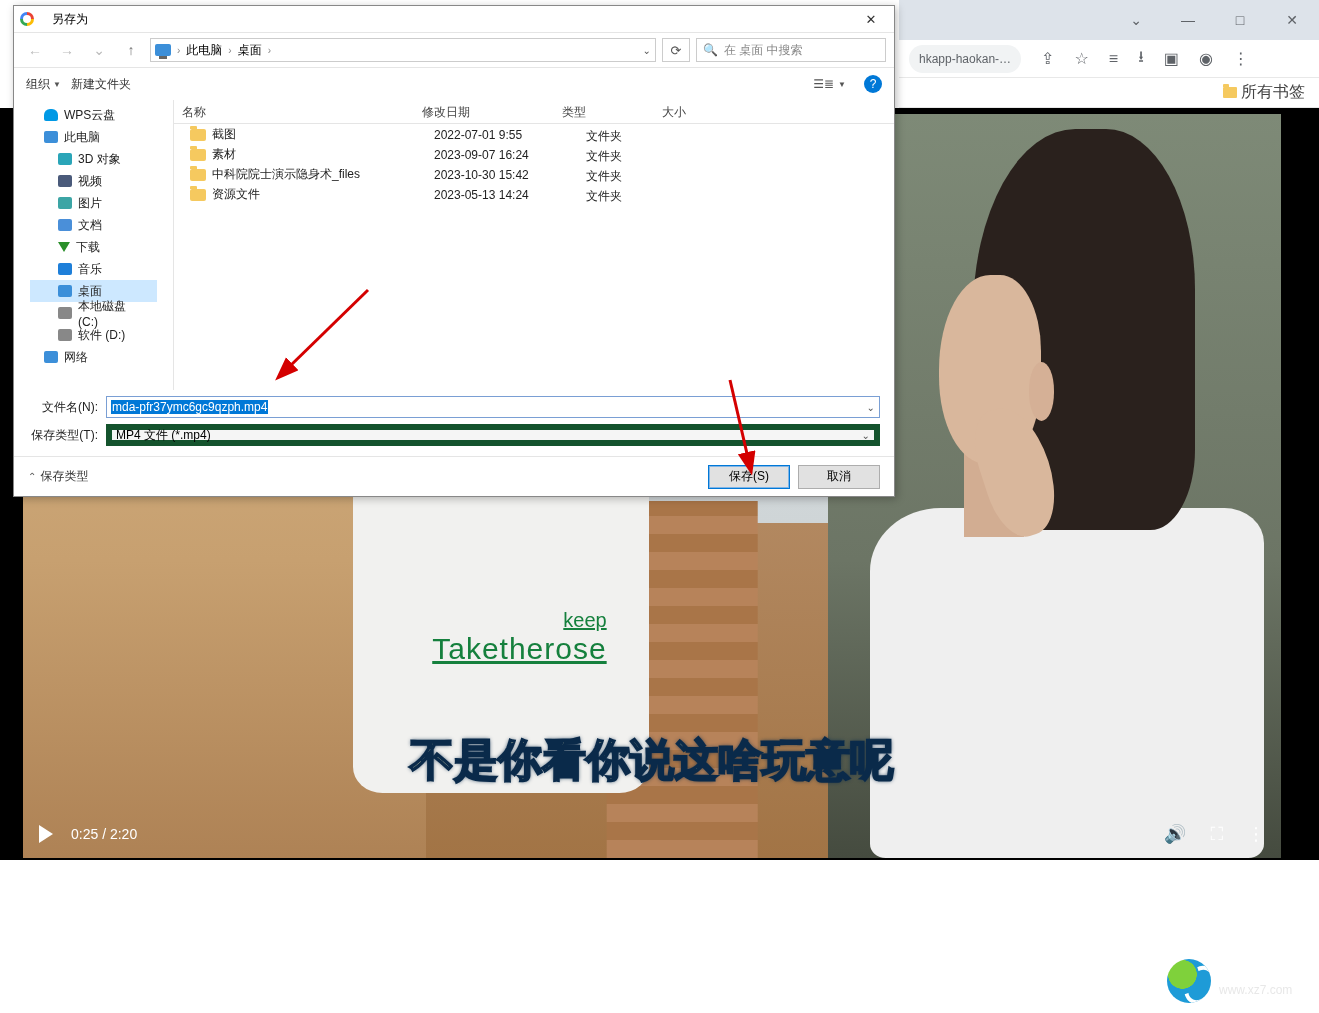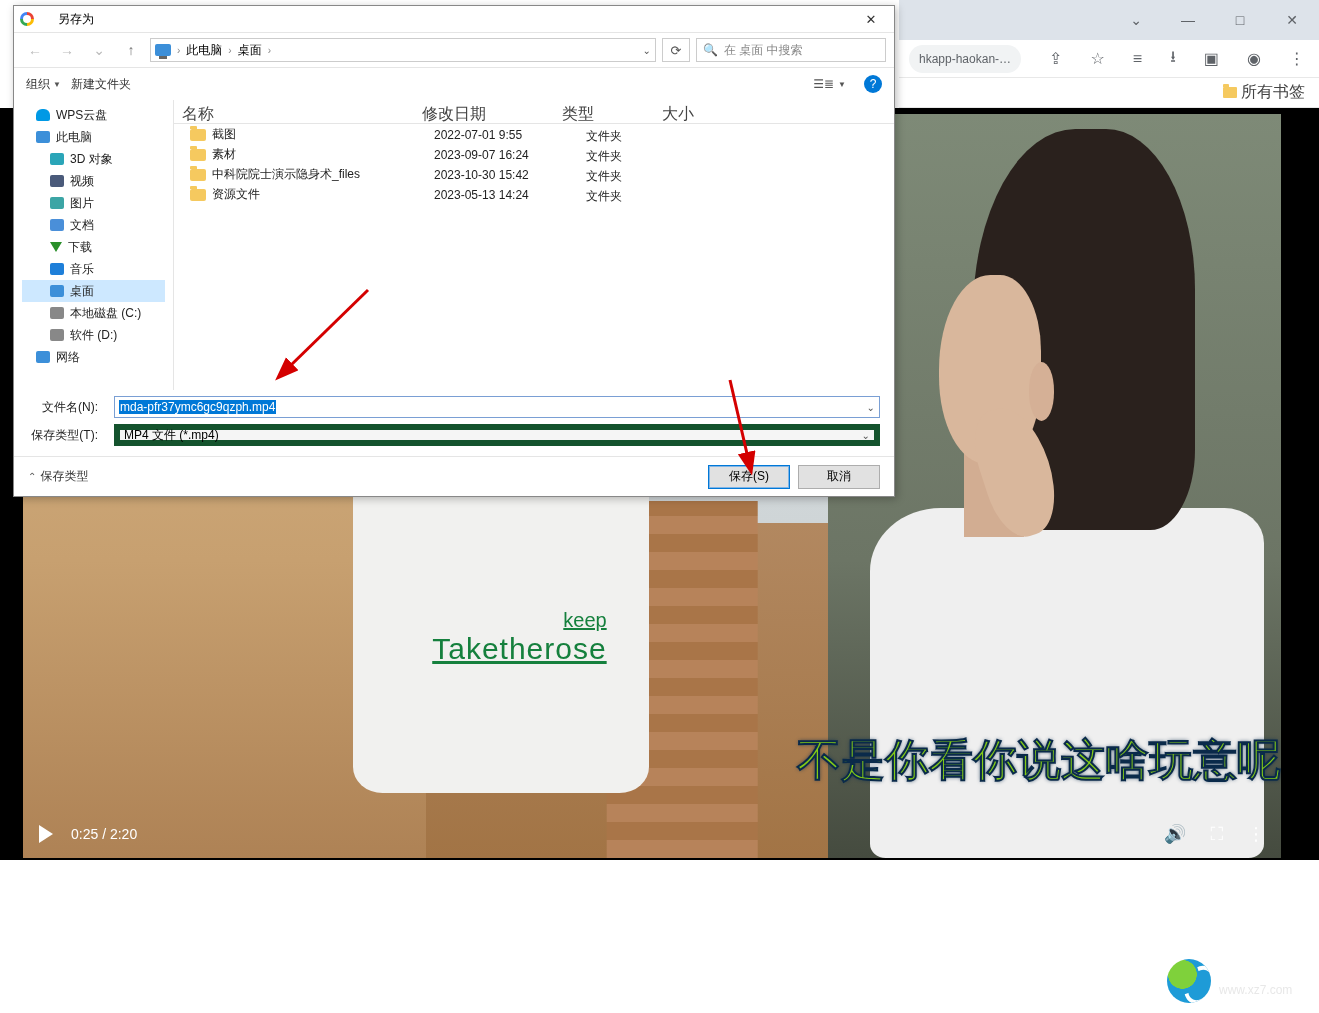--- a/index.html
+++ b/index.html
@@ -1,31 +1,31 @@
 <!DOCTYPE html>
 <html><head>
 <meta charset="utf-8">
 <style>
 * { margin: 0; padding: 0; box-sizing: border-box; font-family: "Microsoft YaHei", "Segoe UI", sans-serif; }
 body { width: 1319px; height: 1013px; background: #fff; position: relative; overflow: hidden; }
 
 
 .browser-top { position: absolute; top: 0; right: 0; width: 420px; height: 40px; background: #dde3ea; display: flex; align-items: center; justify-content: flex-end; gap: 18px; padding: 0 10px; }
 .browser-top .win-btn { width: 34px; height: 28px; display: flex; align-items: center; justify-content: center; color: #5f6368; font-size: 14px; }
-.browser-addr { position: absolute; top: 40px; right: 0; width: 420px; height: 38px; background: #fff; display: flex; align-items: center; gap: 28px; padding: 0 10px; border-bottom:1px solid #e8e8e8;}
+.browser-addr { position: absolute; top: 40px; right: 0; width: 420px; height: 38px; background: #fff; display: flex; align-items: center; gap: 20px; padding: 0 10px; border-bottom:1px solid #e8e8e8;}
 .addr-pill { background:#f1f3f4; border-radius:16px; height:28px; display:flex; align-items:center; padding:0 10px; font-size:12px; color:#5f6368; flex:0 0 auto; }
 .browser-addr .ico { color:#5f6368; font-size:16px; }
 .bookmarks-bar { position:absolute; top:78px; right:0; width:420px; height:30px; background:#fff; display:flex; align-items:center; justify-content:flex-end; padding:0 14px; font-size:16px; color:#444; border-bottom:1px solid #e8e8e8;}
 .bm-folder { display:flex; align-items:center; gap:4px; }
 .bm-folder-ico { width:14px; height:11px; background:#f5c95f; border-radius:1px; position:relative;}
 .bm-folder-ico::before{content:"";position:absolute;top:-3px;left:0;width:6px;height:3px;background:#f5c95f;border-radius:1px 1px 0 0;}
 
 
 .dialog { position: absolute; left: 13px; top: 5px; width: 882px; height: 492px; background: #fff; border: 1px solid #888; box-shadow: 2px 2px 8px rgba(0,0,0,.25); display:flex; flex-direction:column; }
-.dlg-title { height: 26px; display: flex; align-items: center; padding: 0 6px; font-size: 12px; gap: 24px; }
+.dlg-title { height: 26px; display: flex; align-items: center; padding: 0 6px; font-size: 12px; gap: 18px; }
 .dlg-title-ico { width:14px; height:14px; border-radius:50%; background:conic-gradient(#ea4335 0 90deg,#fbbc05 90deg 180deg,#34a853 180deg 270deg,#4285f4 270deg 360deg); position:relative;}
 .dlg-title-ico::after{content:"";position:absolute;left:3px;top:3px;width:8px;height:8px;border-radius:50%;background:#fff;}
 .dlg-close { margin-left:auto; width:34px; height:22px; display:flex; align-items:center; justify-content:center; font-size:13px; color:#333;}
 
 .dlg-nav { height: 36px; border-top:1px solid #e5e5e5; border-bottom:1px solid #e5e5e5; display:flex; align-items:center; gap:6px; padding:0 8px;}
 .nav-btn { width:26px; height:24px; display:flex; align-items:center; justify-content:center; color:#777; font-size:14px;}
 .nav-btn.dis{color:#bbb;}
 .path-box { flex:1; height:24px; border:1px solid #ccc; display:flex; align-items:center; gap:6px; padding:0 4px; font-size:12px;}
 .monitor-ico{width:16px;height:12px;background:#3c8fd9;border-radius:2px;position:relative;}
 .monitor-ico::after{content:"";position:absolute;left:4px;bottom:-3px;width:8px;height:3px;background:#666;}
@@ -34,51 +34,51 @@
 .refresh-btn{width:28px;height:24px;border:1px solid #ccc;display:flex;align-items:center;justify-content:center;color:#555;font-size:13px;}
 .search-box{width:190px;height:24px;border:1px solid #ccc;display:flex;align-items:center;gap:6px;padding:0 6px;color:#888;font-size:12px;}
 
 .dlg-toolbar { height: 32px; display:flex; align-items:center; gap:10px; padding:0 12px; font-size:12px; color:#333;}
 .tb-btn{display:flex;align-items:center;gap:3px;}
 .tb-drop{font-size:8px;color:#555;}
 .view-btn{margin-left:auto;display:flex;align-items:center;gap:4px;color:#555;}
 .help-ico{width:18px;height:18px;border-radius:50%;background:#0078d7;color:#fff;display:flex;align-items:center;justify-content:center;font-size:12px;margin-left:8px;}
 
 .dlg-body { flex:1; display:flex; min-height:0;}
-.sidebar { width:160px; border-right:1px solid #e5e5e5; overflow:auto; font-size:12px; padding:4px 8px;}
+.sidebar { width:160px; border-right:1px solid #e5e5e5; overflow:auto; font-size:12px; padding:4px 16px;}
 .side-item{display:flex;align-items:center;gap:6px;height:22px;padding:0 10px 0 28px;color:#222;cursor:default;}
 .side-item.root{padding-left:14px;}
 .side-item.active{background:#cde8ff;}
 .side-ico{width:14px;height:12px;flex:0 0 auto;}
 .ico-cloud{background:#0099e5;border-radius:6px 6px 2px 2px;}
 .ico-pc{background:#3c8fd9;border-radius:2px;}
 .ico-3d{background:#2aa5b8;border-radius:2px;}
 .ico-vid{background:#4a5a7a;border-radius:2px;}
 .ico-pic{background:#3ca5a5;border-radius:2px;}
 .ico-doc{background:#4a8fd9;border-radius:2px;}
 .ico-dl{width:0;height:0;border-left:6px solid transparent;border-right:6px solid transparent;border-top:10px solid #2a8f2a;}
 .ico-music{background:#1e7fd9;border-radius:2px;}
 .ico-desk{background:#3c8fd9;border-radius:2px;}
 .ico-disk{background:#888;border-radius:2px;}
 .ico-net{background:#3c8fd9;border-radius:2px;}
 
 .filepane{flex:1;display:flex;flex-direction:column;}
-.col-head{height:24px;display:flex;border-bottom:1px solid #e5e5e5;font-size:16px;color:#444;}
+.col-head{height:24px;display:flex;border-bottom:1px solid #e5e5e5;font-size:12px;color:#444;}
 .col{padding:4px 8px;}
 .col.name{width:240px;}
 .col.date{width:140px;}
 .col.type{width:100px;}
 .col.size{width:80px;}
 .file-rows{flex:1;overflow:auto;}
 .file-row{height:20px;display:flex;font-size:12px;color:#222;gap:12px;}
 .folder-ico{width:16px;height:12px;background:#f5c95f;border-radius:2px;margin:2px 6px 0 8px;position:relative;flex:0 0 auto;}
 .folder-ico::before{content:"";position:absolute;top:-3px;left:0;width:7px;height:3px;background:#f5c95f;border-radius:1px 1px 0 0;}
 
 .dlg-fields{padding:6px 14px 4px 14px;}
-.field-row{display:flex;align-items:center;gap:16px;margin-bottom:6px;font-size:12px;}
+.field-row{display:flex;align-items:center;gap:8px;margin-bottom:6px;font-size:12px;}
 .field-label{width:70px;text-align:right;color:#222;}
 .field-input{flex:1;height:22px;border:1px solid #7a9fd4;background:#fff;padding:0 4px;font-size:12px;display:flex;align-items:center;}
 .field-input.highlight{background:#fff;}
 .field-input .selected{background:#0078d7;color:#fff;padding:0 1px;}
 .field-select{flex:1;height:22px;border:6px solid #14532d;background:#f5f5f5;padding:0 4px;font-size:12px;display:flex;align-items:center;}
 .field-drop{margin-left:auto;font-size:10px;color:#555;}
 
 .dlg-buttons{height:40px;border-top:1px solid #e5e5e5;display:flex;align-items:center;padding:0 14px;font-size:12px;}
 .hide-folders{display:flex;align-items:center;gap:4px;color:#333;}
 .chev{font-size:10px;color:#555;}
@@ -111,21 +111,21 @@
 .shirt-text .rose{font-size:30px;letter-spacing:1px;}
 
 .woman{position:absolute;left:66%;top:2%;width:34%;height:98%;}
 .woman-hair{position:absolute;left:28%;top:0;width:52%;height:55%;background:#2a211d;border-radius:46% 40% 20% 30%;}
 .woman-face{position:absolute;left:20%;top:20%;width:24%;height:26%;background:#d9b79c;border-radius:50% 40% 44% 46%;}
 .woman-ear{position:absolute;left:41%;top:32%;width:6%;height:8%;background:#d5b096;border-radius:50%;}
 .woman-neck{position:absolute;left:26%;top:44%;width:14%;height:12%;background:#d2ad92;}
 .woman-dress{position:absolute;left:4%;top:52%;width:92%;height:48%;background:#efefef;border-radius:18% 10% 4% 4%;}
 .woman-hand{position:absolute;left:30%;top:38%;width:16%;height:18%;background:#d9b79c;border-radius:40% 50% 50% 40%;transform:rotate(-18deg);}
 
-.subtitle{position:absolute;left:0;right:0;bottom:68px;text-align:right;font-size:44px;font-weight:400;color:#84cc16;-webkit-text-stroke:2px #0a2a4a;text-shadow:0 0 4px #0a2a4a;}
+.subtitle{position:absolute;left:0;right:0;bottom:68px;text-align:center;font-size:44px;font-weight:700;color:#fef9c3;-webkit-text-stroke:2px #0a2a4a;text-shadow:0 0 4px #0a2a4a;}
 
 .controls{position:absolute;left:0;right:0;bottom:0;height:48px;display:flex;align-items:center;padding:0 16px;color:#fff;gap:18px;font-size:14px;}
 .play-ico{width:0;height:0;border-left:14px solid #fff;border-top:9px solid transparent;border-bottom:9px solid transparent;}
 .ctrl-right{margin-left:auto;display:flex;align-items:center;gap:24px;}
 .vol-ico,.rect-ico,.more-ico{color:#fff;font-size:18px;}
 
 .watermark{position:absolute;right:10px;bottom:10px;display:flex;align-items:center;gap:8px;}
 .wm-logo{width:44px;height:44px;border-radius:50%;background:radial-gradient(circle at 35% 35%,#7fd13b 0 35%,#1e9bd7 36% 100%);position:relative;overflow:hidden;}
 .wm-logo::after{content:"";position:absolute;left:18px;top:6px;width:22px;height:32px;border:4px solid #fff;border-left-color:transparent;border-radius:50%;transform:rotate(25deg);}
 .wm-text{color:#fff;display:flex;flex-direction:column;line-height:1.1;}

